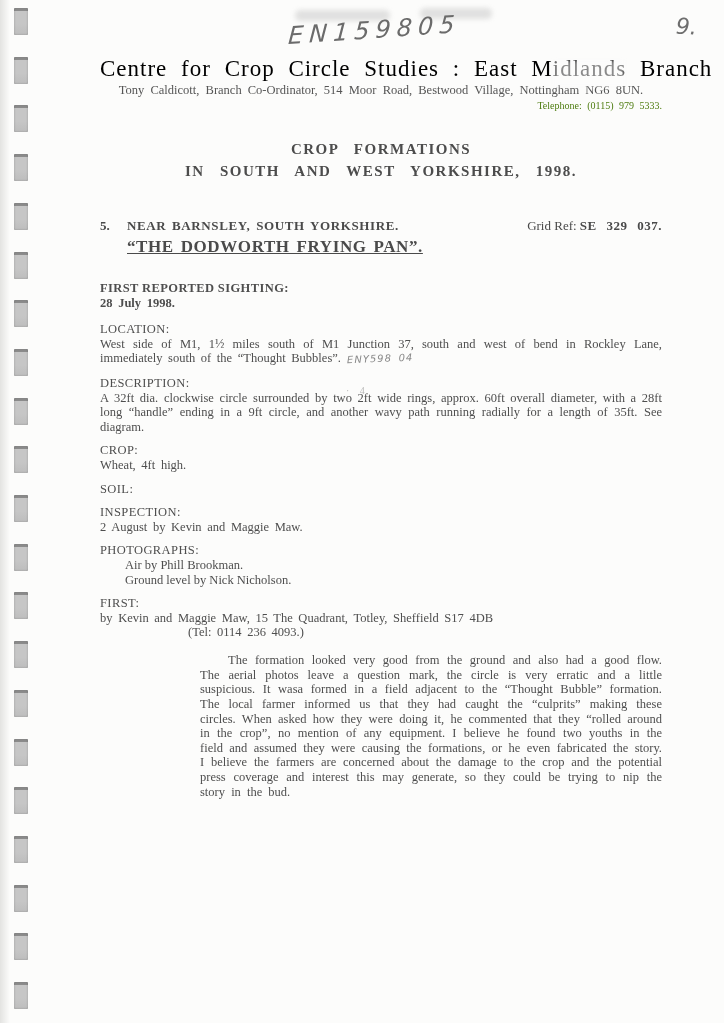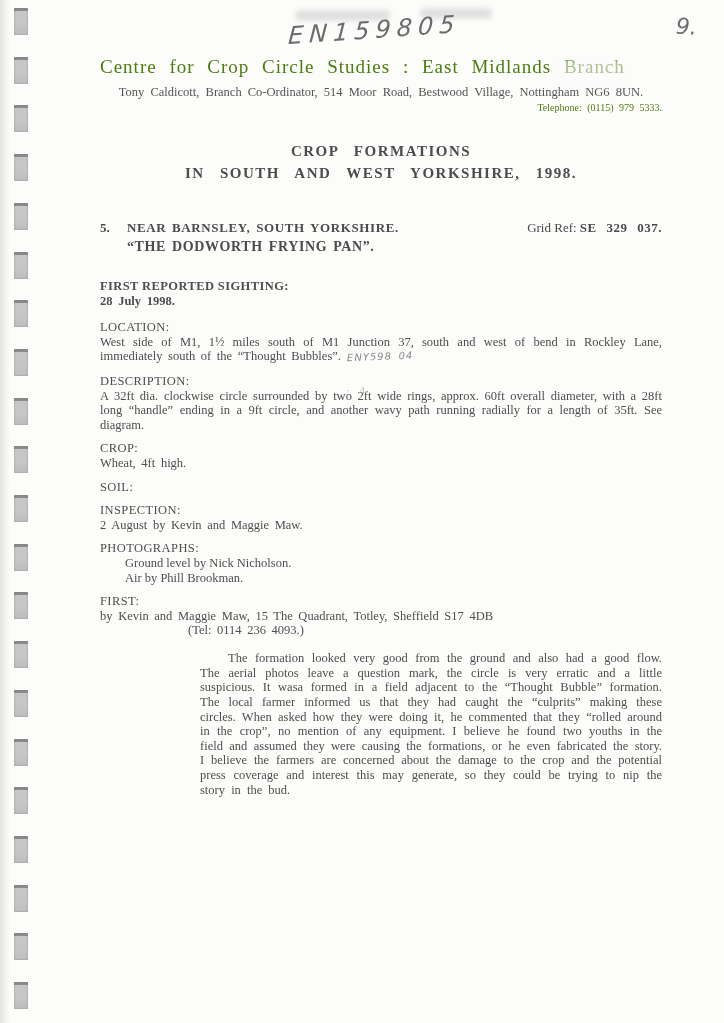--- a/index.html
+++ b/index.html
@@ -39,43 +39,43 @@
     font-size:22px;color:#6e6e6e;transform:rotate(3deg);
   }
   .fade-artifact{
     position:absolute;left:553px;top:60px;width:72px;height:26px;
     background:rgba(252,252,251,.55);filter:blur(2px);
     pointer-events:none;
   }
   
   .content{position:absolute;left:100px;top:56px;width:562px;}
   .org-title{
-    font-size:19px;color:#4d7c0f;
+    text-align:center;font-size:23px;color:#000000;
     letter-spacing:1px;word-spacing:7px;white-space:nowrap;
   }
   .org-address{
-    margin-top:7px;text-align:center;font-size:12.5px;color:#555;
+    margin-top:1px;text-align:center;font-size:12.5px;color:#555;
     word-spacing:3px;white-space:nowrap;
   }
   .org-phone{
     margin-top:2px;text-align:right;font-size:10px;color:#4d7c0f;
     word-spacing:3px;
   }
   .doc-title{
     margin-top:27px;text-align:center;font-size:15px;font-weight:bold;
     color:#4c4c4c;letter-spacing:1.5px;word-spacing:10px;line-height:22px;
   }
   .section-head{display:flex;margin-top:36px;font-size:13px;font-weight:bold;color:#4a4a4a;}
   .section-num{width:27px;}
   .section-title{letter-spacing:.6px;word-spacing:2px;}
   .grid-ref{margin-left:auto;font-weight:normal;white-space:nowrap;}
   .grid-ref b{font-weight:bold;word-spacing:6px;letter-spacing:.5px;}
   .section-sub{
-    margin-top:3px;margin-left:27px;font-size:14px;font-weight:bold;
-    color:#4a4a4a;letter-spacing:.6px;word-spacing:2px;
+    margin-top:3px;margin-left:27px;font-size:17px;font-weight:bold;
+    color:#4a4a4a;letter-spacing:.6px;word-spacing:2px;text-decoration:underline;
   }
   
   .fields{margin-top:24px;font-size:12.5px;line-height:14.6px;}
   .row{display:flex;margin-top:9px;flex-direction:column;}
   .row.first{margin-top:0;font-weight:bold;}
   .lbl{width:100px;flex-shrink:0;letter-spacing:.4px;}
   .lbl.wide{width:200px;}
   .val{flex:1;text-align:justify;word-spacing:2.5px;}
   .val.nojust{text-align:left;}
   .photo-lines{flex:1;padding-left:25px;}
@@ -178,22 +178,22 @@
       </div>
 
       <div class="row">
         <span class="lbl">INSPECTION:</span>
         <span class="val nojust">2 August by Kevin and Maggie Maw.</span>
       </div>
 
       <div class="row">
         <span class="lbl">PHOTOGRAPHS:</span>
         <span class="photo-lines">
+          <div>Air by Phill Brookman.</div>
           <div>Ground level by Nick Nicholson.</div>
-          <div>Air by Phill Brookman.</div>
         </span>
       </div>
 
       <div class="row">
         <span class="lbl">FIRST:</span>
         <span class="val nojust">
           <div>by Kevin and Maggie Maw, 15 The Quadrant, Totley, Sheffield S17 4DB</div>
           <div class="tel-line">(Tel: 0114 236 4093.)</div>
         </span>
       </div>

